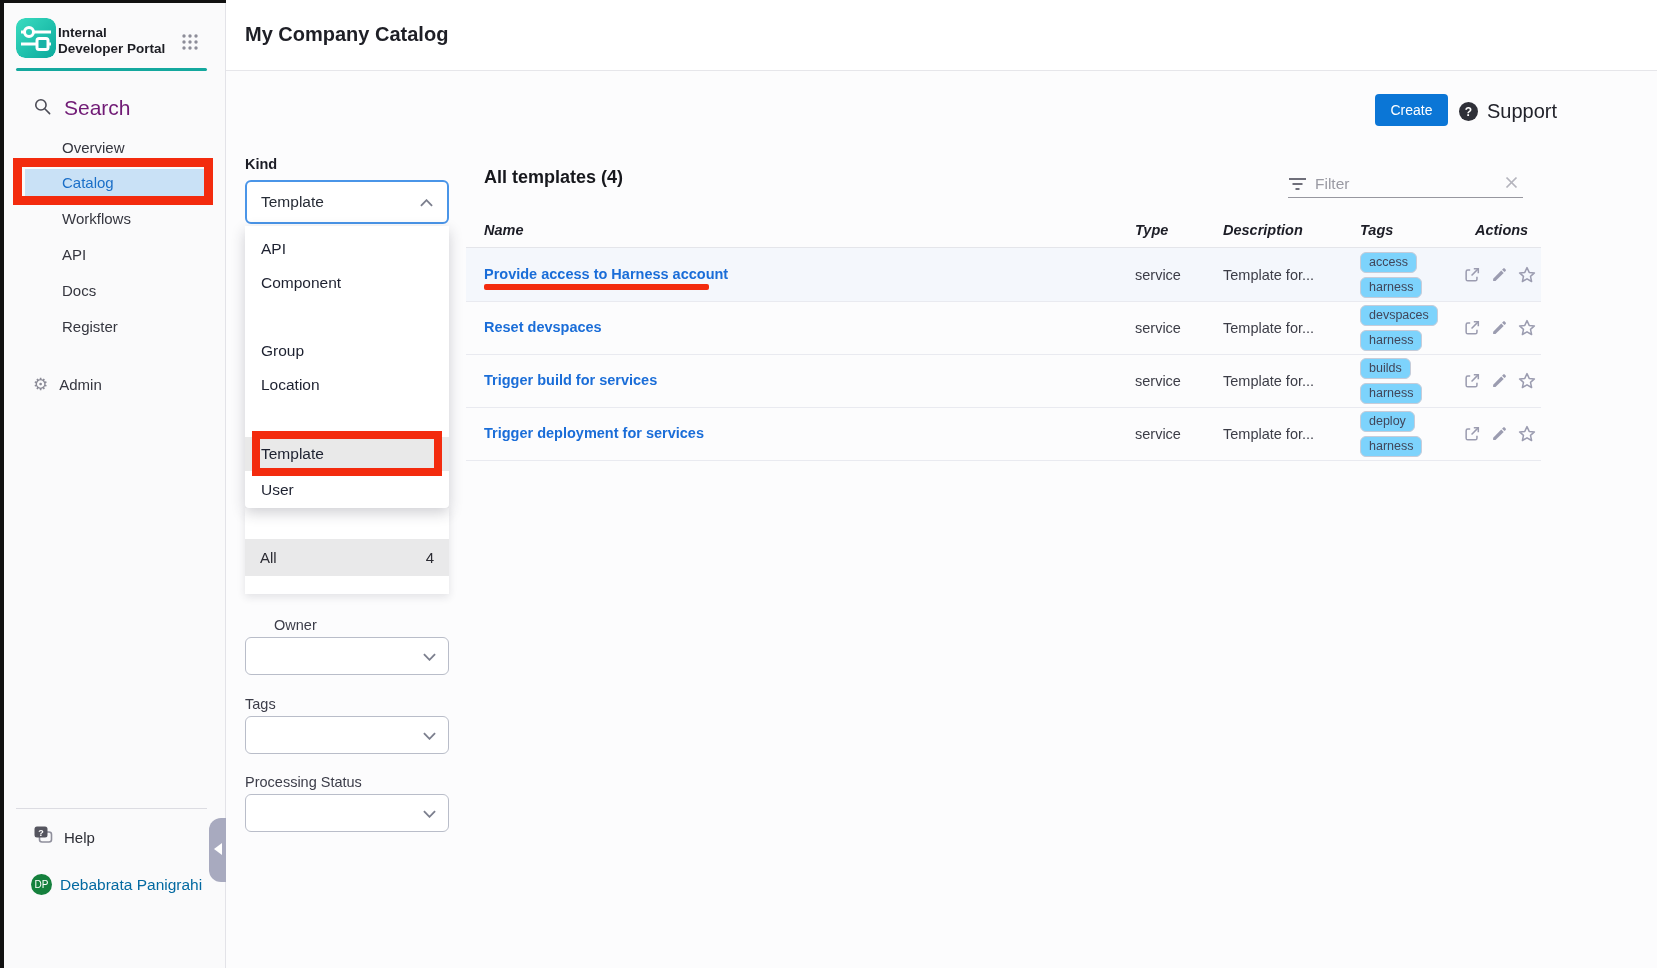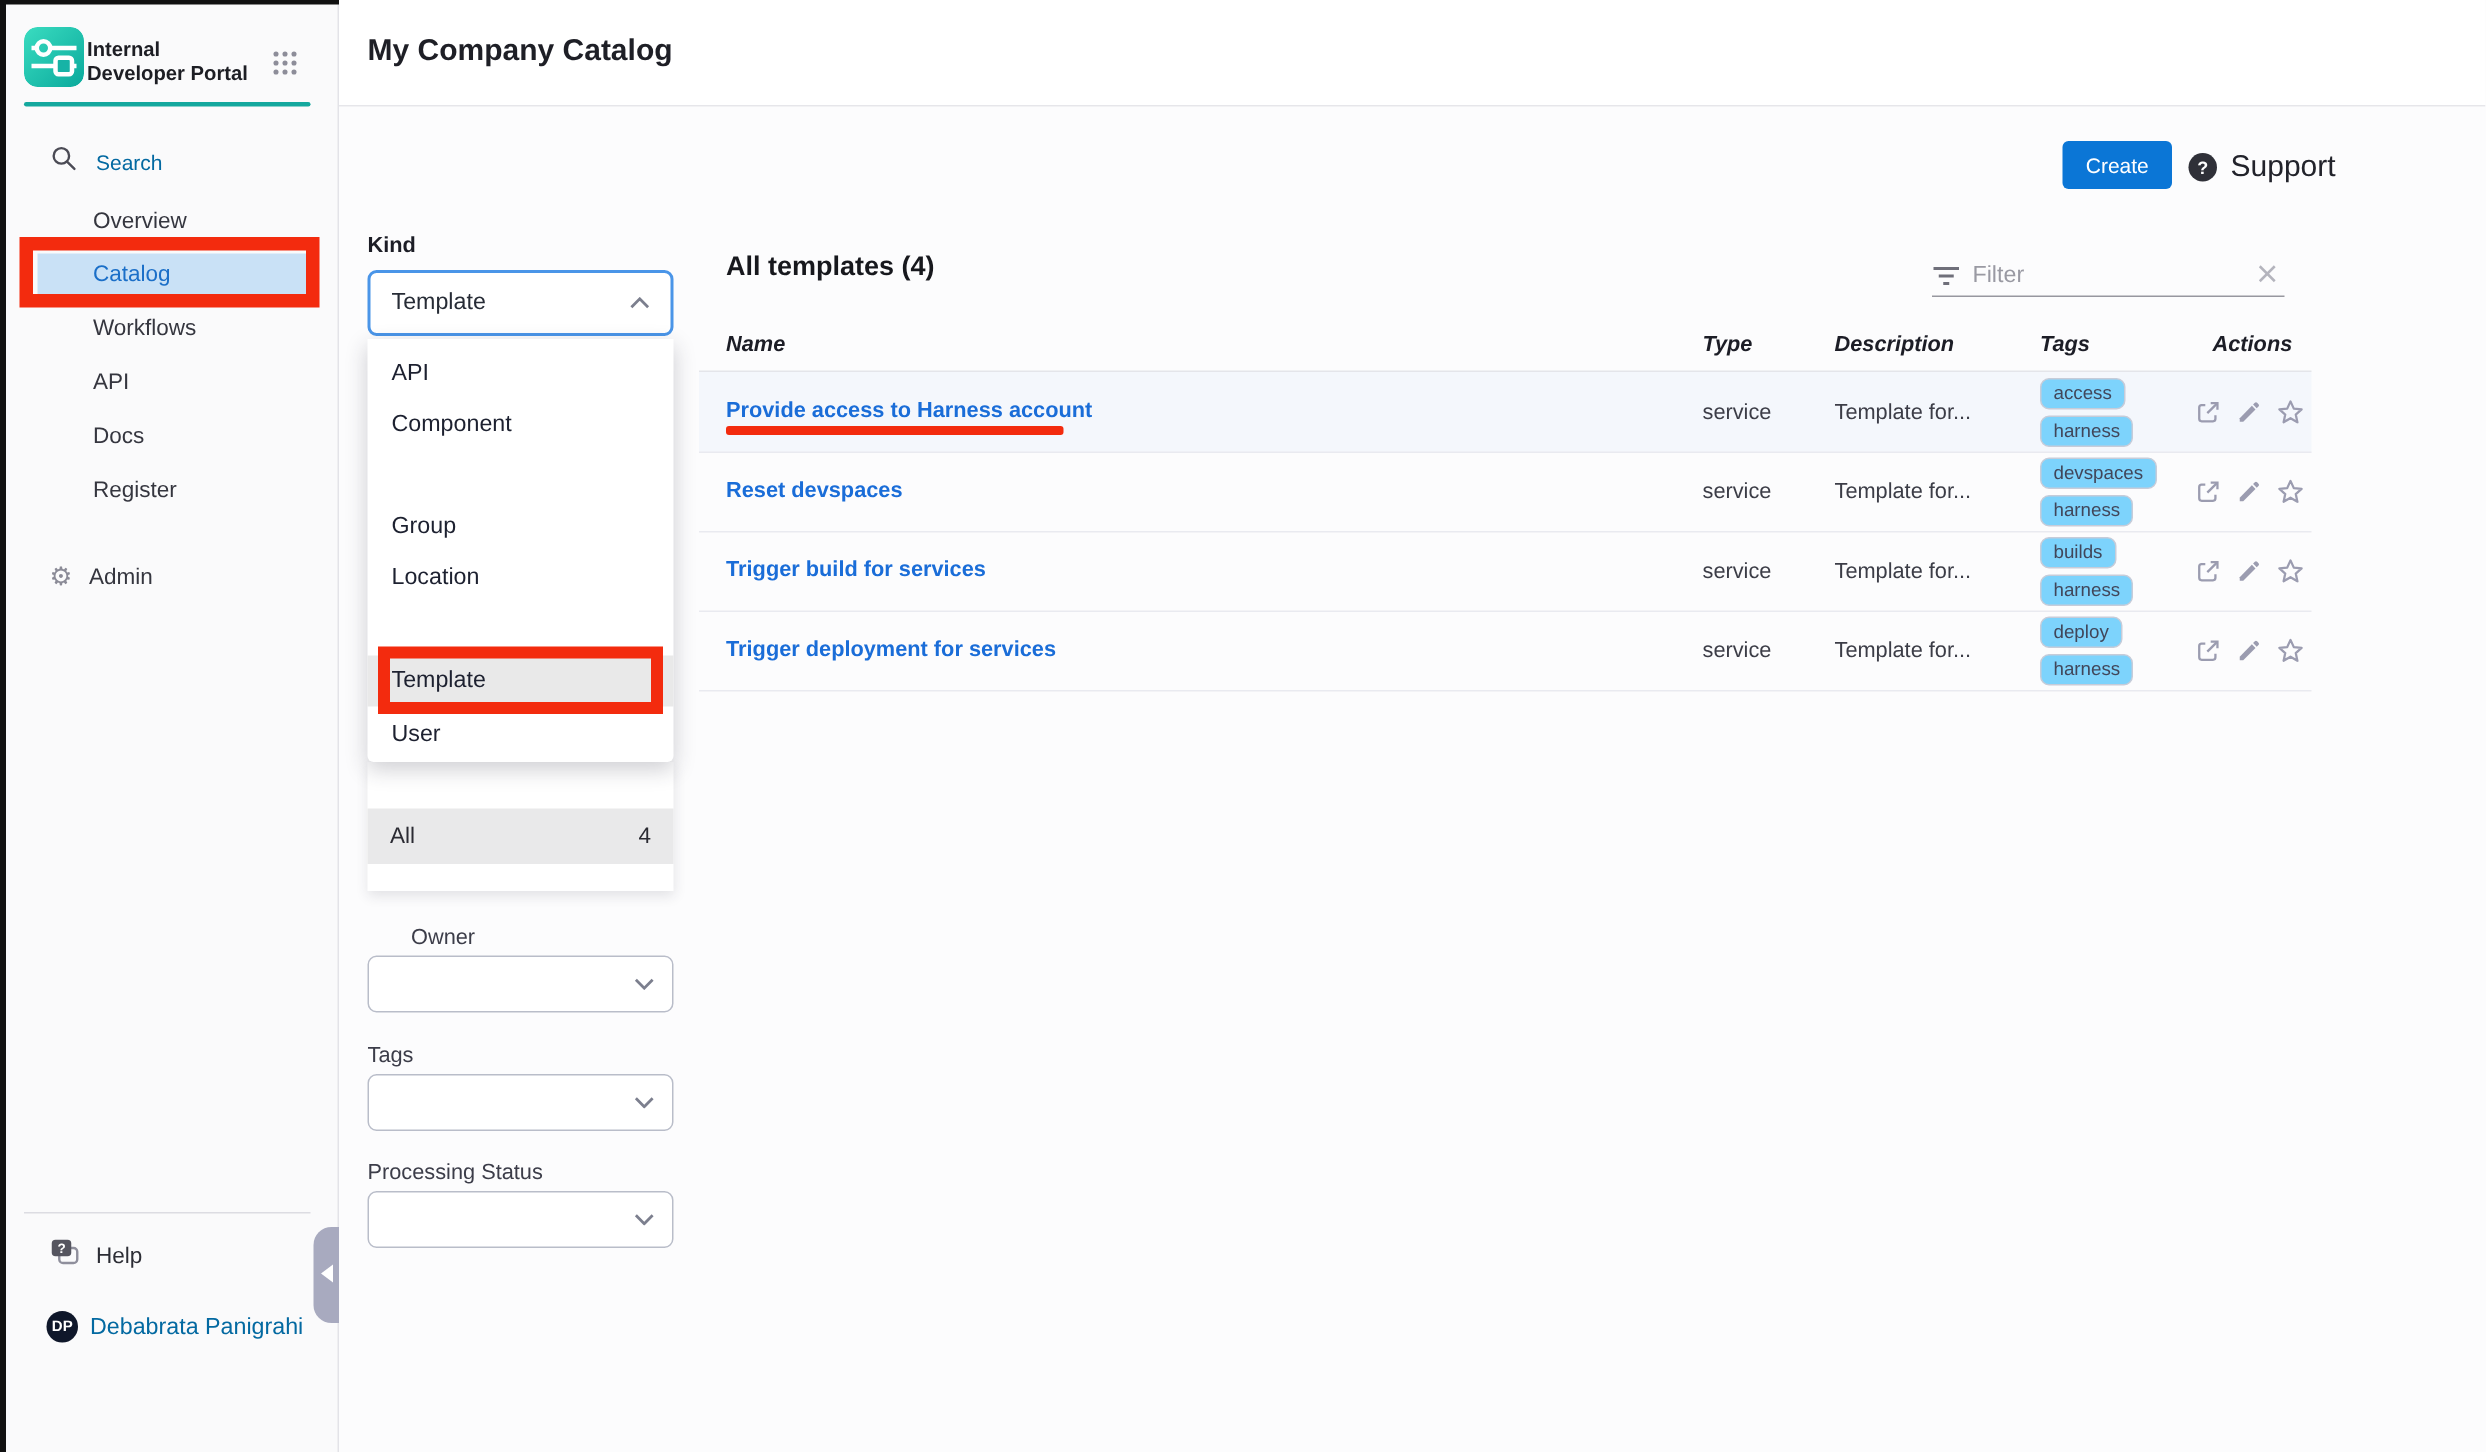--- a/index.html
+++ b/index.html
@@ -11,33 +11,33 @@
 
   
   .sidebar{left:0;top:0;width:225px;height:968px;background:#fafafb;border-right:1px solid #e3e3e8;}
   .edge-left{left:0;top:0;width:4px;height:968px;background:#111;}
   .edge-top{left:0;top:0;width:226px;height:3px;background:#111;}
   .logo-box{left:16px;top:18px;width:40px;height:40px;border-radius:9px;overflow:hidden;}
   .logo-title{left:58px;top:25px;width:115px;font-size:13.5px;font-weight:700;line-height:16px;color:#1d1e24;}
   .grid-icon{left:181px;top:33px;}
   .teal-line{left:16px;top:68px;width:191px;height:3px;background:#14a89e;border-radius:2px;}
   .search-row{left:33px;top:96px;display:flex;align-items:center;gap:12px;}
-  .search-label{font-size:14px;color:#0369a1;text-align:center;}
+  .search-label{font-size:21px;color:#701a75;text-align:center;}
   .nav-item{left:62px;font-size:15px;color:#35363f;}
   .nav-sel{left:25px;top:169px;width:181px;height:28px;background:#c9e1f6;}
   .nav-sel-label{left:62px;top:174px;font-size:15px;color:#1b6fc8;}
   .admin-row{left:33px;top:376px;display:flex;align-items:center;gap:11px;}
   .admin-gear{font-size:17px;color:#8b8b97;line-height:17px;}
   .admin-label{font-size:15px;color:#35363f;}
   .side-divider{left:16px;top:808px;width:191px;height:1px;background:#dcdce2;}
   .help-row{left:33px;top:825px;display:flex;align-items:center;gap:10px;}
   .help-label{font-size:15px;color:#2c2d35;}
   .user-row{left:31px;top:874px;display:flex;align-items:center;gap:8px;}
-  .avatar{width:21px;height:21px;border-radius:50%;background:#0f172a;color:#fff;
-    font-size:10px;font-weight:700;display:flex;align-items:center;justify-content:center;}
+  .avatar{width:21px;height:21px;border-radius:50%;background:#15803d;color:#fff;
+    font-size:10px;font-weight:400;display:flex;align-items:center;justify-content:center;}
   .user-name{font-size:15.5px;color:#0369a1;text-align:right;}
   .collapse-handle{left:209px;top:818px;width:17px;height:64px;background:#a8aabf;border-radius:12px 0 0 12px;}
   .collapse-tri{left:214px;top:843px;width:0;height:0;border-top:6px solid transparent;border-bottom:6px solid transparent;border-right:8px solid #fff;}
 
   
   .topbar{left:226px;top:0;width:1431px;height:70px;background:#fff;border-bottom:1px solid #e6e6ea;}
   .page-title{left:245px;top:23px;font-size:20px;font-weight:700;color:#1e1f26;}
   .create-btn{left:1375px;top:94px;width:73px;height:32px;background:#0b76d6;border:none;border-radius:4px;
     color:#fff;font-size:14px;font-family:inherit;cursor:pointer;}
   .support-row{left:1459px;top:100px;display:flex;align-items:center;gap:9px;}

